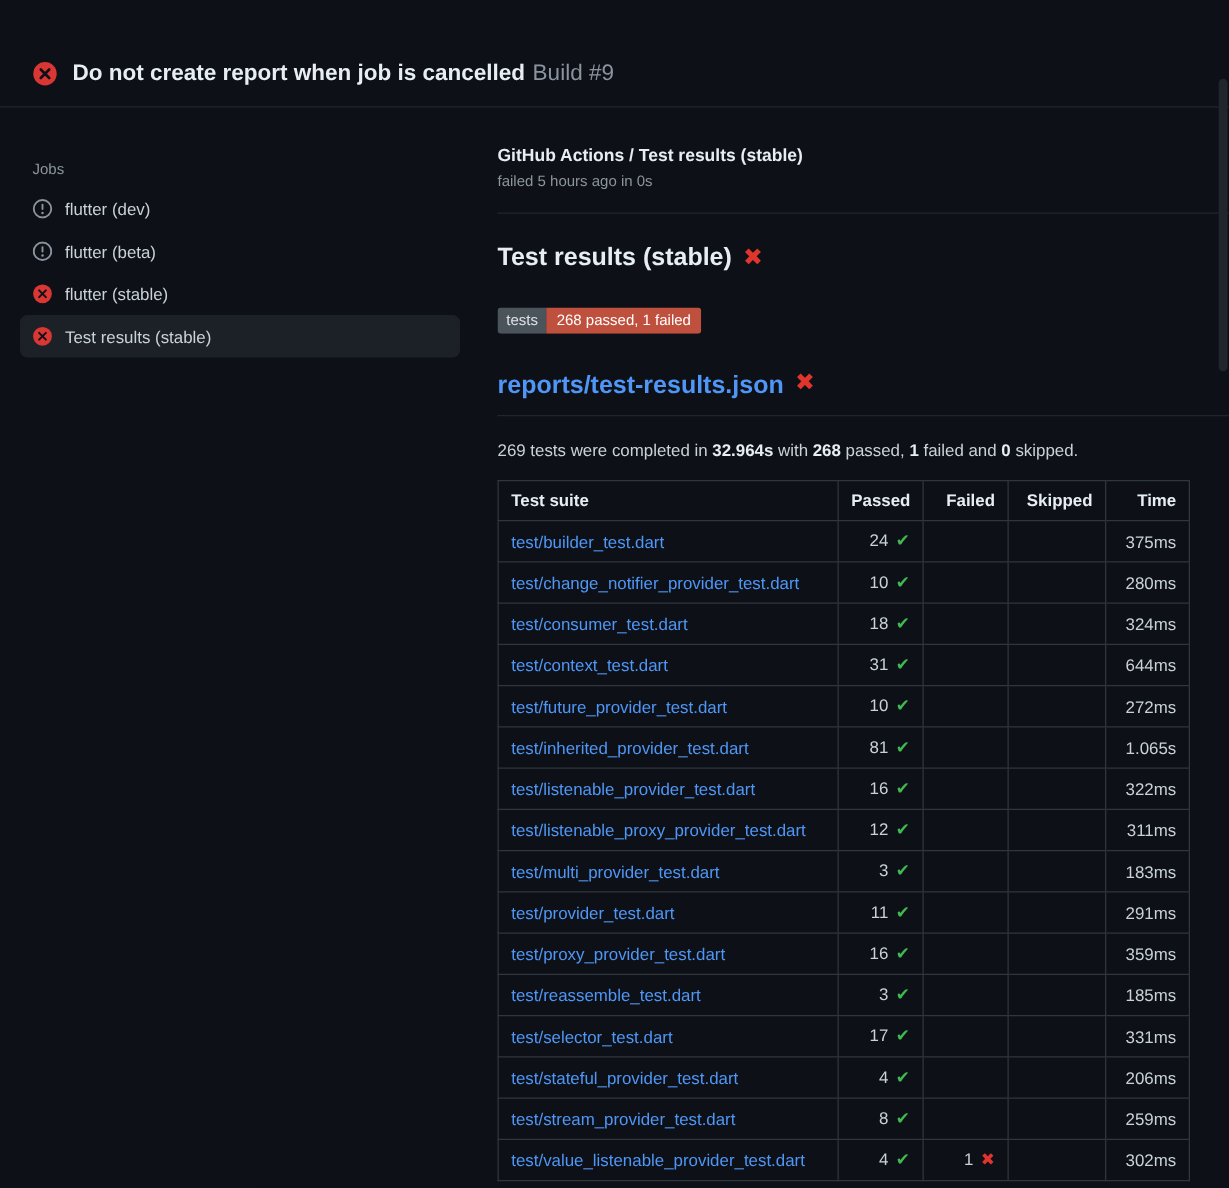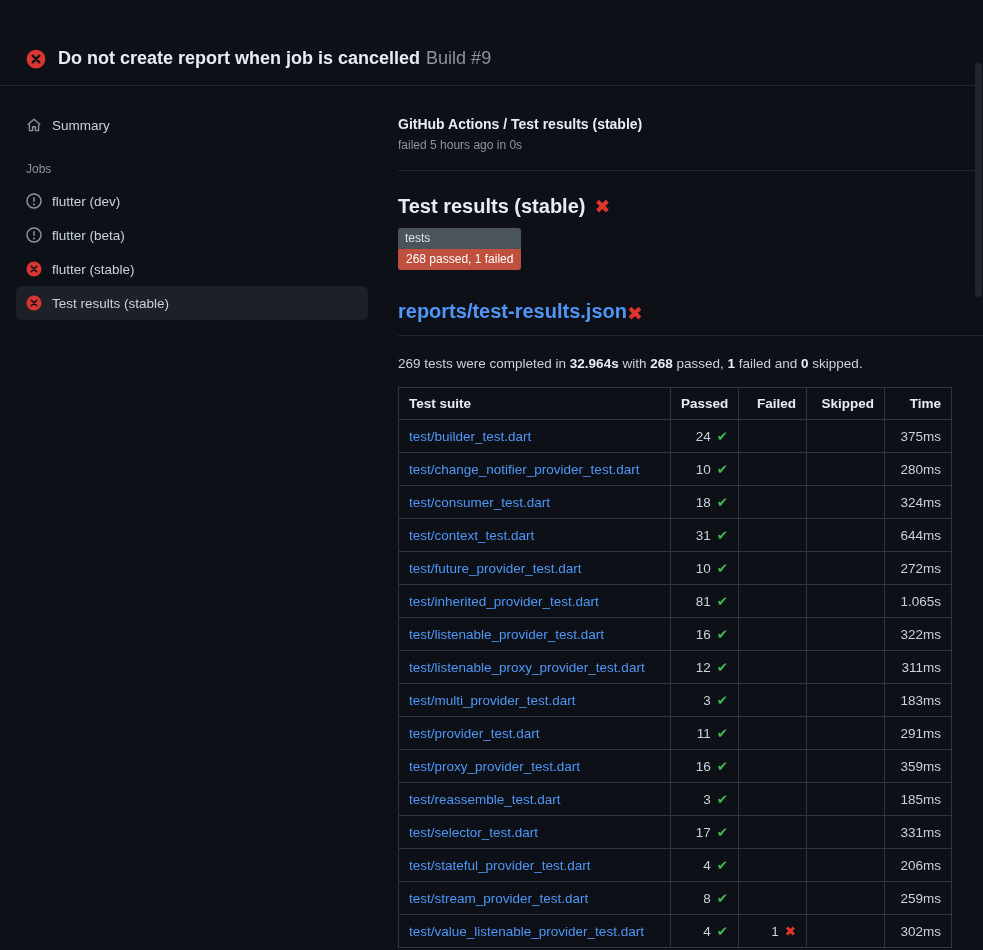--- a/index.html
+++ b/index.html
@@ -37,28 +37,28 @@
   .main { flex: 1; padding-top: 30px; min-width: 0; }
   .breadcrumb { font-weight: 700; font-size: 14px; color: var(--bright, #e6edf3); }
   .run-status { font-size: 12px; color: var(--muted, #8b949e); margin-top: 6px; }
   .rule { border: none; border-top: 1px solid var(--divider, #21262d); margin-top: 18px; }
   .section-heading {
     margin-top: 24px; font-size: 20px; font-weight: 700; color: var(--bright, #e6edf3);
     display: flex; align-items: center; gap: 9px;
   }
   .x-glyph { color: var(--cross-red, #e0352c); font-size: 19px; font-weight: 400; line-height: 1; }
   .badge {
-    display: inline-flex; margin-top: 10px; border-radius: 3px; overflow: hidden;
-    font-size: 12px; line-height: 1; flex-direction: column;
+    display: inline-flex; margin-top: 28px; border-radius: 3px; overflow: hidden;
+    font-size: 12px; line-height: 1;
   }
   .badge-label { background: var(--badge-label-bg, #4b535b); color: #dde2e8; padding: 4px 7px 5px; }
   .badge-value { background: var(--badge-value-bg, #c0503e); color: #ffffff; padding: 4px 8px 5px; }
   .report-heading {
     margin-top: 30px; font-size: 20px; font-weight: 700;
-    display: flex; align-items: flex-end; 
+    display: flex; align-items: flex-start; gap: 9px;
     padding-bottom: 12px; border-bottom: 1px solid var(--divider, #21262d);
   }
   .report-heading a { color: var(--link-blue, #4f96f6); text-decoration: none; }
   .summary { margin-top: 20px; font-size: 13.5px; color: var(--text, #c9d1d9); }
   .summary strong { color: var(--bright, #e6edf3); }
   
   table.results {
     border-collapse: collapse; margin-top: 16px; width: 553px;
     font-size: 13.5px; table-layout: fixed; border-radius: 32px;
   }
@@ -83,29 +83,20 @@
     <svg viewBox="0 0 16 16" width="20" height="20" aria-hidden="true">
       <circle cx="8" cy="8" r="7.5" fill="var(--circle-red, #da3633)"></circle>
       <path d="M5.3 5.3 L10.7 10.7 M10.7 5.3 L5.3 10.7" stroke="#0d1117" stroke-width="1.7" stroke-linecap="round"></path>
     </svg>
   </span>
   <h1><span>Do not create report when job is cancelled</span><span class="build">Build #9</span></h1>
 </header>
 
 <div class="layout">
   <nav class="sidebar">
-    <div class="side-item">
-      <span class="icon">
-        <svg viewBox="0 0 16 16" width="16" height="16" fill="none" stroke="#8b949e" stroke-width="1.4" stroke-linejoin="round">
-          <path d="M1.8 7.8 8 2.2 l6.2 5.6"></path>
-          <path d="M3.4 7.2 V13.6 h3.2 v-3.8 h2.8 v3.8 h3.2 V7.2"></path>
-        </svg>
-      </span>
-      <span class="side-label">Summary</span>
-    </div>
 
     <div class="jobs-heading">Jobs</div>
 
     <div class="side-item">
       <span class="icon">
         <svg viewBox="0 0 16 16" width="16" height="16">
           <circle cx="8" cy="8" r="7" fill="none" stroke="#8b949e" stroke-width="1.5"></circle>
           <rect x="7.25" y="3.9" width="1.5" height="5.1" rx="0.75" fill="#8b949e"></rect>
           <circle cx="8" cy="11.4" r="1" fill="#8b949e"></circle>
         </svg>

